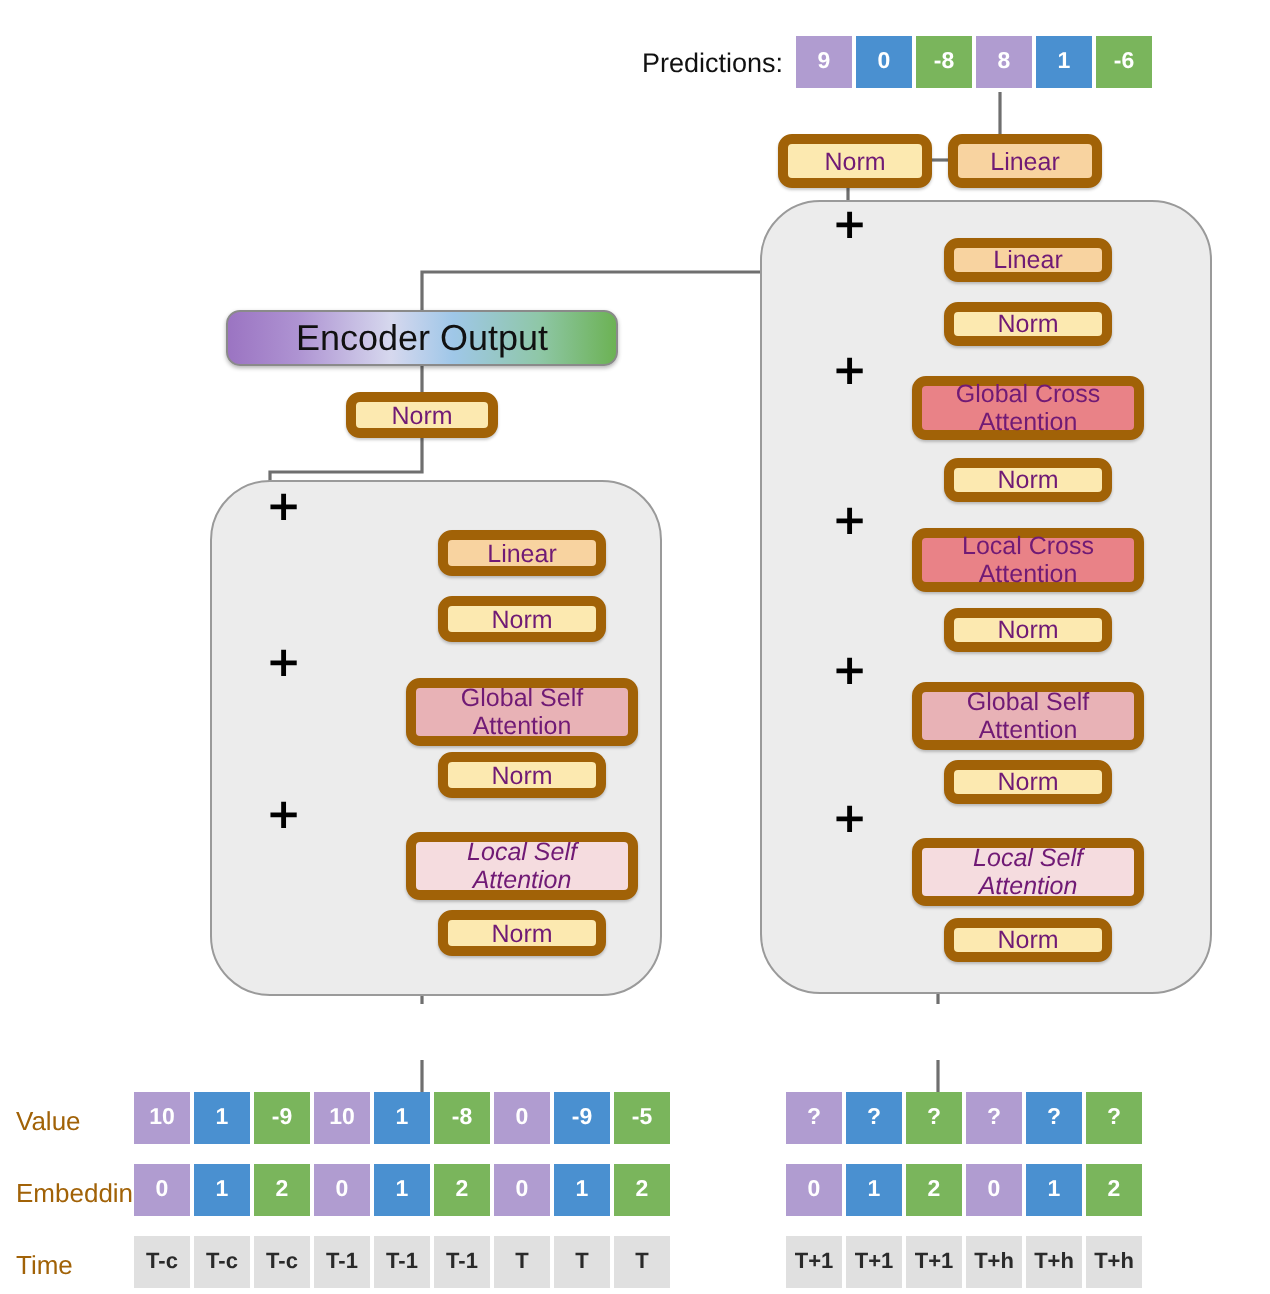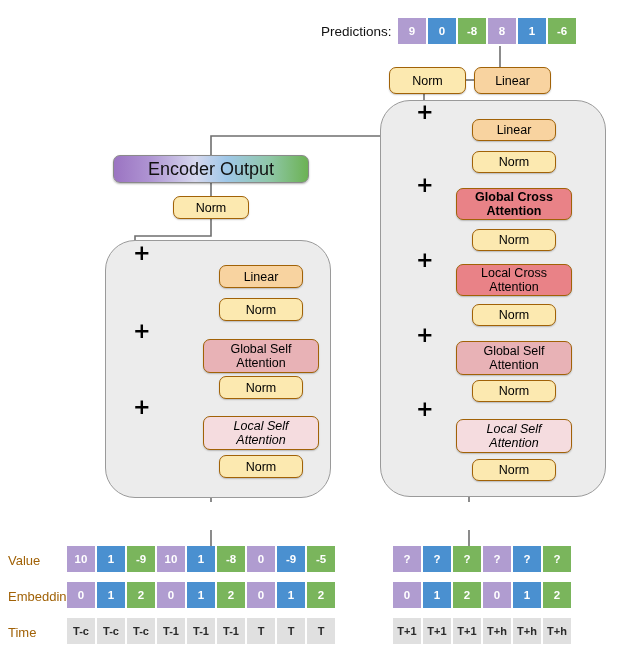--- a/index.html
+++ b/index.html
@@ -19,37 +19,37 @@
     background:#ececec;
     border:1px solid #9a9a9a;
     border-radius:30px;
     box-sizing:border-box;
   }
 
   
   .node{
     position:absolute;
     box-sizing:border-box;
-    border:1px solid #a16207;
+    border:5px solid #a16207;
     border-radius:7px;
     display:flex;
     align-items:center;
     justify-content:center;
     text-align:center;
     font-size:12.5px;
-    color:#000000;
+    color:#701a75;
     line-height:1.12;
     box-shadow:0 1px 1.5px rgba(0,0,0,.22);
     white-space:pre-line;
   }
   .norm{background:#fce9b0;}
   .linear{background:#f8d3a0;}
   .gself{background:#e8b2b6;}
   .lself{background:#f5dcdf;font-style:italic;}
-  .gcross{background:#e98287;font-weight:bold;}
+  .gcross{background:#e98287;}
   .lcross{background:#e98287;}
 
   .embed{
     position:absolute;
     box-sizing:border-box;
     border:1px solid #8a8a8a;
     border-radius:7px;
     display:flex;align-items:center;justify-content:center;
     font-size:18px;color:#111;
     background:linear-gradient(90deg,#9b74c2 0%, #ae93d2 18%, #d6d8ee 42%, #9fc7e8 58%, #8fc7a8 80%, #6cb254 100%);

